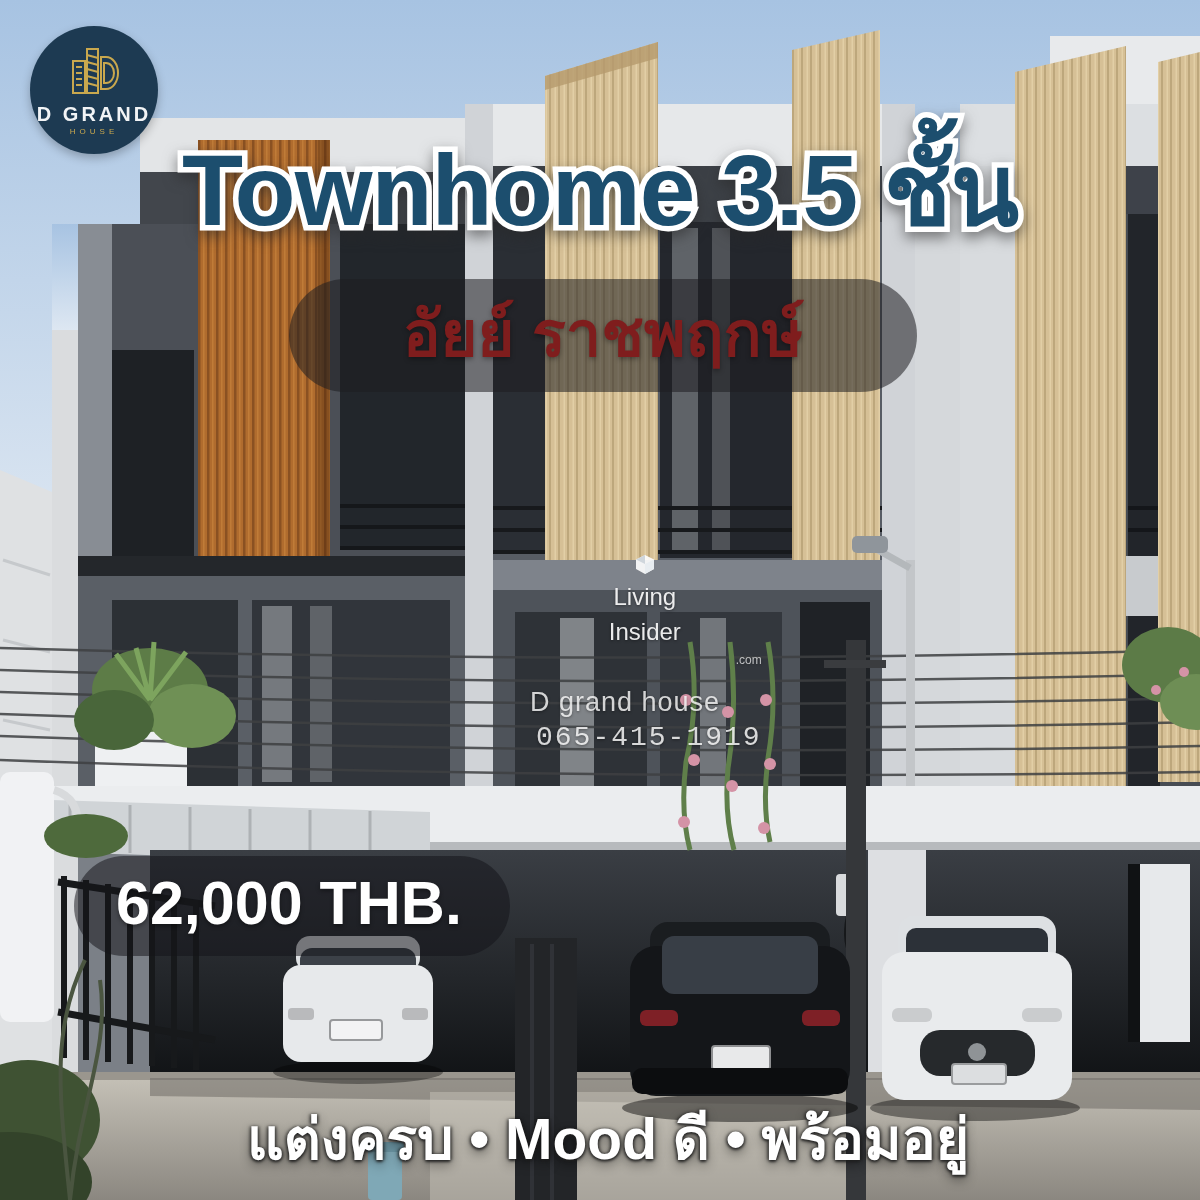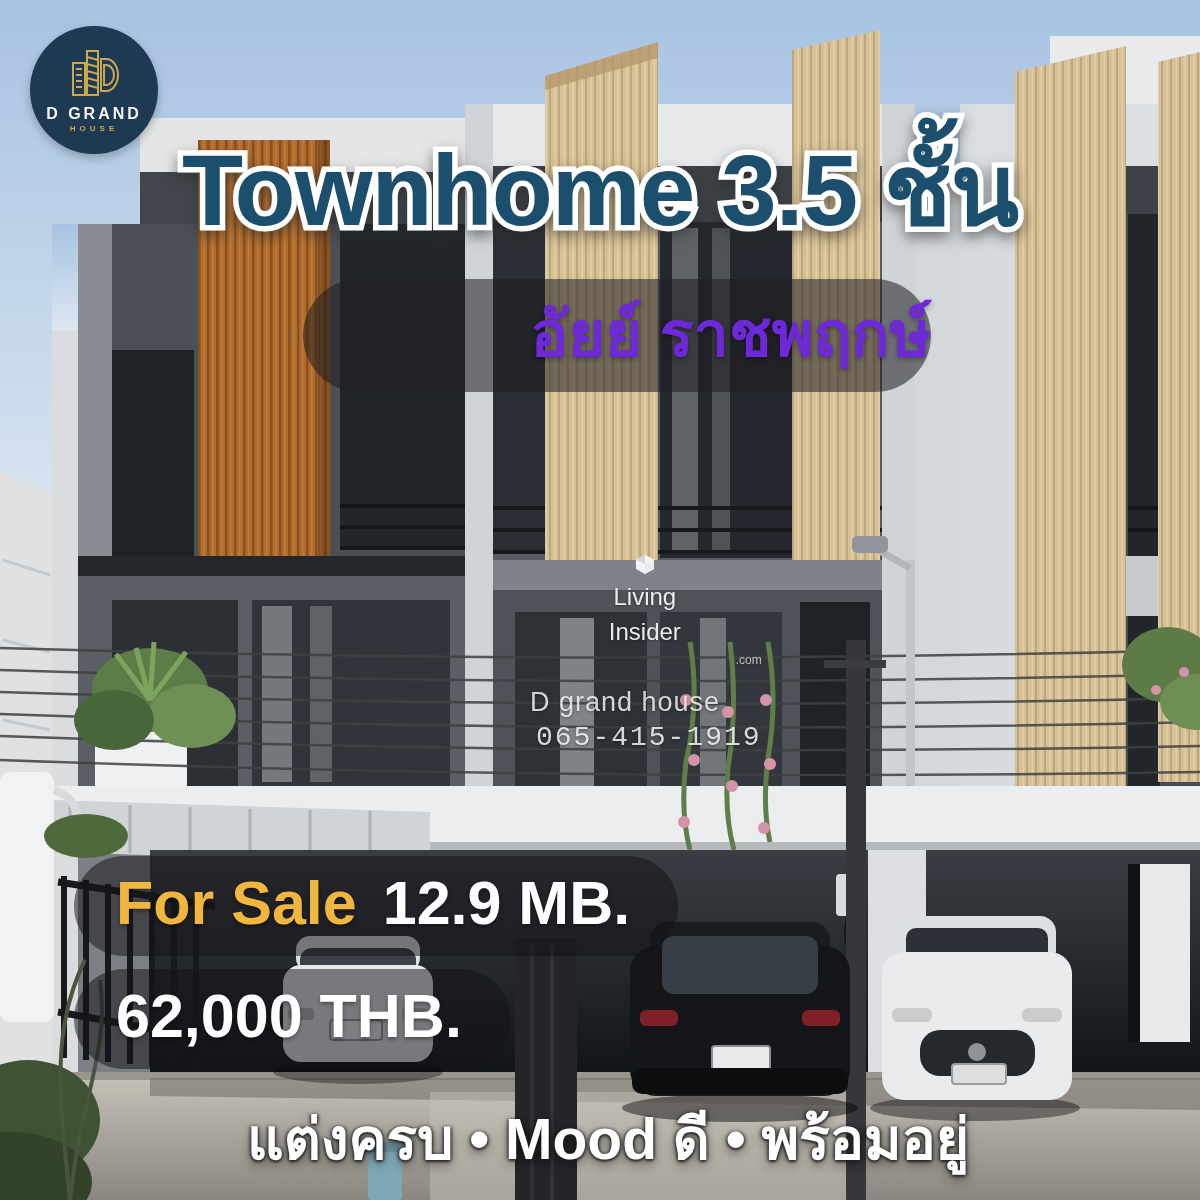--- a/index.html
+++ b/index.html
@@ -9,43 +9,43 @@
   }
   .scene{position:absolute;left:0;top:0;width:1200px;height:1200px;display:block;}
 
   
   .logo-circle{
     position:absolute;left:30px;top:26px;width:128px;height:128px;border-radius:50%;
     background:#1d3a52;display:flex;flex-direction:column;align-items:center;justify-content:center;
     box-shadow:0 4px 10px rgba(0,0,0,.25);
   }
   .logo-icon{margin-bottom:4px;}
-  .logo-name{color:#f2f4f6;font-size:16px;font-weight:700;letter-spacing:3px;}
-  .logo-sub{color:#c9a84e;font-size:8px;font-weight:700;letter-spacing:4px;margin-top:1px;}
+  .logo-name{color:#f2f4f6;font-size:20px;font-weight:700;letter-spacing:3px;}
+  .logo-sub{color:#c9a84e;font-size:8px;font-weight:400;letter-spacing:4px;margin-top:1px;}
 
   
   .headline-wrap{
     position:absolute;left:0;right:0;top:138px;text-align:center;
     font-size:100px;font-weight:800;letter-spacing:-1px;line-height:1.05;
     filter:drop-shadow(0 6px 7px rgba(40,40,40,.55));
     white-space:nowrap;
   }
   .outlined{position:relative;display:inline-block;}
   .outlined .stroke{
     position:absolute;left:0;top:0;color:#fff;
     -webkit-text-stroke:11px #fff;z-index:0;
   }
   .outlined .fill{position:relative;z-index:1;color:#1c4e6e;}
 
   
   .project-pill{
-    position:absolute;left:303px;top:279px;width:628px;height:113px;border-radius:57px;
+    position:absolute;left:289px;top:279px;width:628px;height:113px;border-radius:57px;
     background:rgba(30,30,33,.55);
-    display:flex;align-items:center;justify-content:flex-end;
-    color:#6d28d9;font-size:63px;font-weight:700;padding-bottom:4px;box-sizing:border-box;
+    display:flex;align-items:center;justify-content:center;
+    color:#7f1d1d;font-size:63px;font-weight:700;padding-bottom:4px;box-sizing:border-box;
     text-shadow:0 2px 5px rgba(0,0,0,.35);
     white-space:nowrap;
   }
 
   
   .watermark{position:absolute;left:528px;top:554px;text-shadow:0 1px 3px rgba(0,0,0,.4);}
   .wm-row1{display:flex;align-items:center;gap:7px;color:rgba(255,255,255,.9);font-size:24px;font-weight:300;flex-direction:column;}
   .wm-bold{font-weight:400;}
   .wm-com{font-size:12px;opacity:.75;align-self:flex-end;margin-bottom:20px;margin-left:1px;}
   .wm-line2{font-size:27px;color:rgba(255,255,255,.8);font-weight:300;letter-spacing:1px;margin-top:0;margin-left:2px;}
@@ -349,24 +349,20 @@
       <span>Living</span>
         <span class="wm-bold">Insider</span>
         <span class="wm-com">.com</span>
     </div>
     <div class="wm-line2">D grand house</div>
     <div class="wm-line3">065-415-1919</div>
   </div>
 
   <div class="badges">
     <div class="price-badge">
-      <span class="price-label">For Sale</span>
-      <span class="price-value">12.9 MB.</span>
-    </div>
-    <div class="price-badge">
       <span class="price-value">62,000 THB.</span>
     </div>
   </div>
 
   <div class="tagline">
     <span>แต่งครบ • Mood ดี • พร้อมอยู่</span>
   </div>
 
 </div>
 

